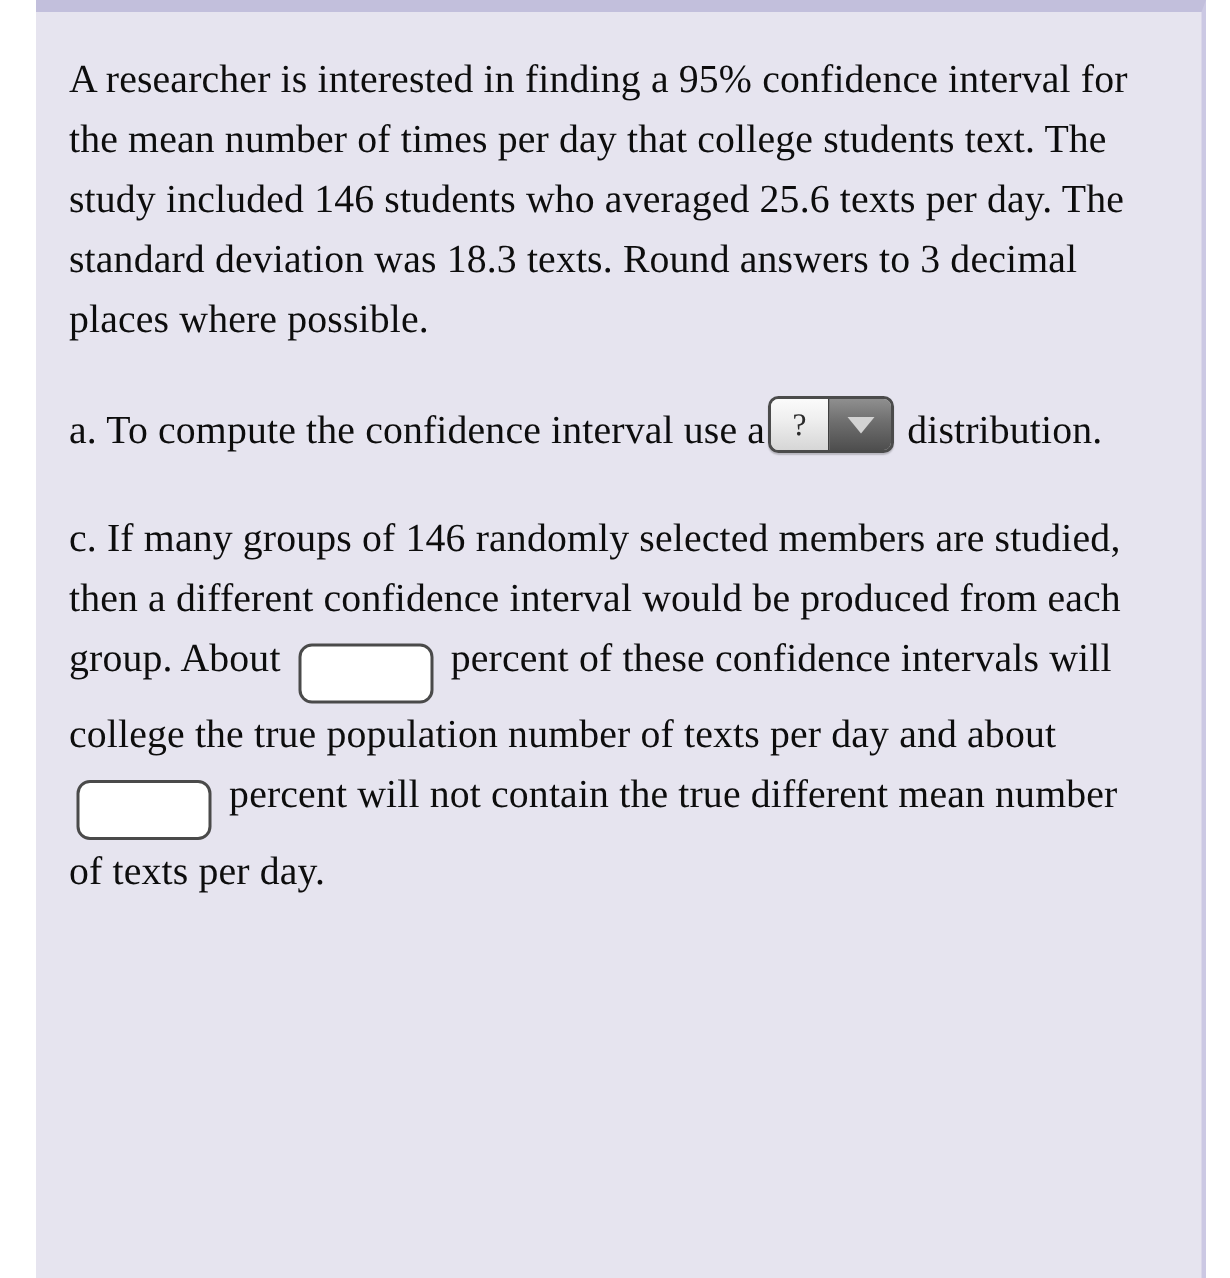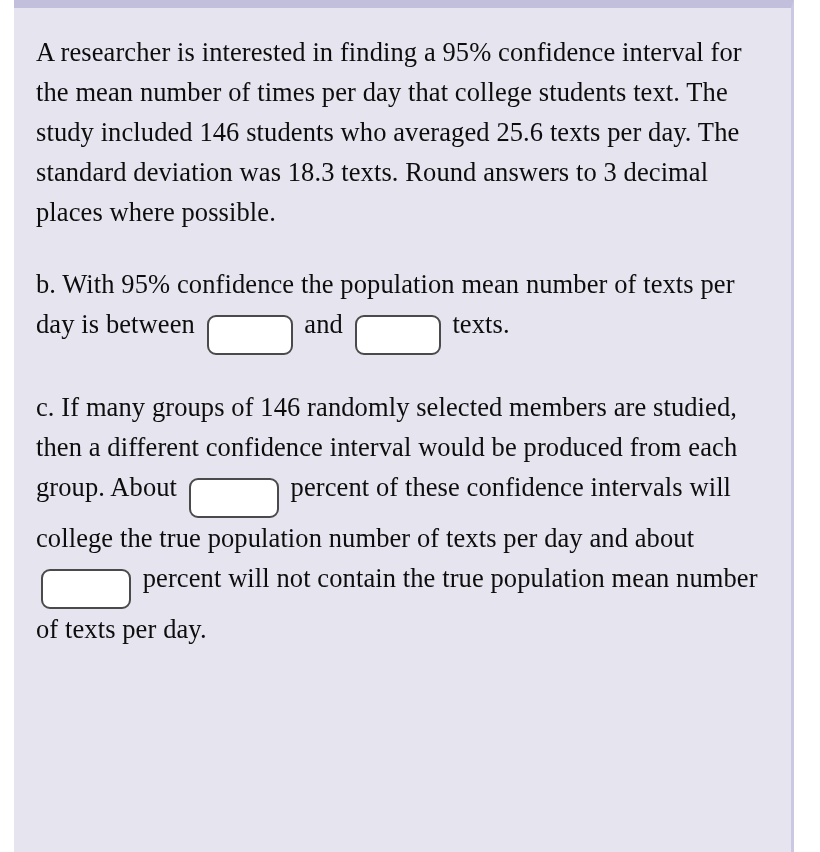--- a/index.html
+++ b/index.html
@@ -19,21 +19,21 @@
     position: relative;
     width: 820px;
     height: 852px;
     background: #ffffff;
     box-sizing: border-box;
   }
 
   
   .question-panel {
     position: absolute;
-    left: 14px;
+    left: 24px;
     top: 0px;
     width: 780px;
     height: 852px;
     background: #e6e4ef;
     border-top: 8px solid #c2bfdc;
     border-right: 3px solid #cbc8e3;
     box-sizing: border-box;
     padding: 24px 28px 0 22px;
   }
 
@@ -123,28 +123,25 @@
 </head>
 <body>
 
 <div class="page">
   <div class="question-panel">
 
     <div class="prose">
 
       <p class="para">A researcher is interested in finding a 95% confidence interval for the mean number of times per day that college students text. The study included 146 students who averaged 25.6 texts per day. The standard deviation was 18.3 texts. Round answers to 3 decimal places where possible.</p>
 
+      <p class="para"><span>a. To compute the confidence interval use a</span><span class="dropdown"><span class="dropdown-value">?</span><span class="dropdown-arrow-btn"><span class="tri"></span></span></span>
+        <span>distribution.</span></p>
 
-      <p class="para"><span>b. With 95% confidence the population mean number of texts per day is between</span>
-        <input class="answer-box" type="text" value="" style="">
-        <span>and</span>
-        <input class="answer-box" type="text" value="" style="">
-        <span>texts.</span></p>
 
       <p class="para"><span>c. If many groups of 146 randomly selected members are studied, then a different confidence interval would be produced from each group. About</span>
         <input class="answer-box wide" type="text" value="" style="">
         <span>percent of these confidence intervals will college the true population number of texts per day and about</span>
         <input class="answer-box wide" type="text" value="" style="">
-        <span>percent will not contain the true population mean number of texts per day.</span></p>
+        <span>percent will not contain the true different mean number of texts per day.</span></p>
 
     </div>
   </div>
 </div>
 
 </body></html>

